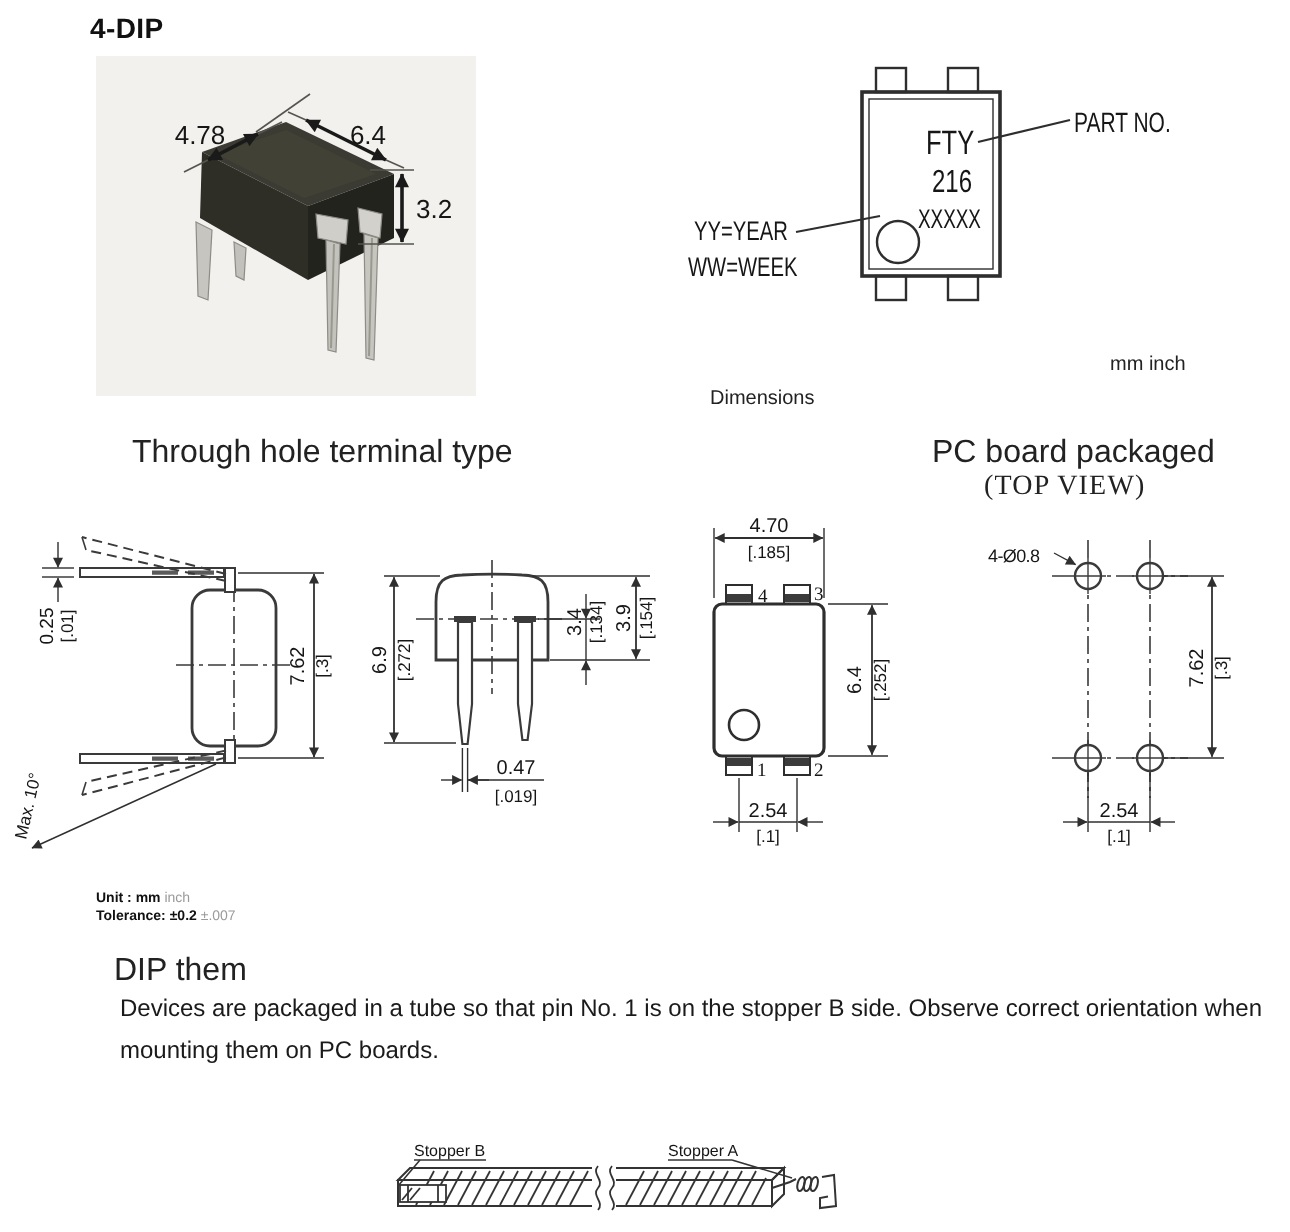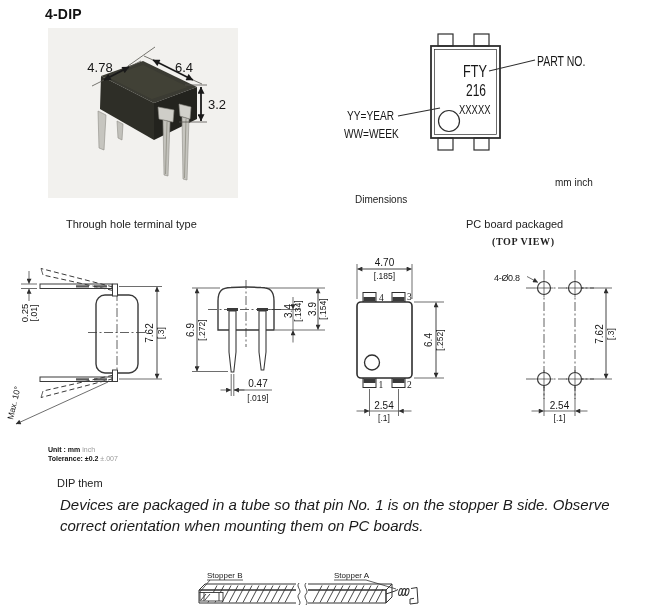--- a/index.html
+++ b/index.html
@@ -1,26 +1,26 @@
 <!DOCTYPE html>
 <html><head>
 <meta charset="utf-8">
 <style>
   html,body{margin:0;padding:0;background:#fff;}
   #page{position:relative;width:645px;height:616px;background:#fff;overflow:hidden;
         font-family:"Liberation Sans",sans-serif;color:#1a1a1a;}
   .abs{position:absolute;}
   .title{font-size:14px;font-weight:bold;letter-spacing:.2px;color:#111;}
-  .cap{font-size:11px;color:#222;}
+  .cap{font-size:16px;color:#222;}
   .small{font-size:10px;color:#222;}
-  .serif{font-family:"Liberation Serif",serif;font-size:10px;letter-spacing:.6px;color:#222;font-weight:bold;}
+  .serif{font-family:"Liberation Serif",serif;font-size:14px;letter-spacing:.6px;color:#222;}
   .note{font-size:7px;line-height:9px;color:#222;}
   .note b{color:#111;}
   .note .gray{color:#9a9a9a;}
-  .para{font-size:15px;line-height:21px;color:#1a1a1a;font-style:italic;}
+  .para{font-size:12px;line-height:21px;color:#1a1a1a;}
   svg text{font-family:"Liberation Sans",sans-serif;fill:#161616;}
   svg .ser{font-family:"Liberation Serif",serif;}
 </style>
 </head>
 <body>
 
 <div id="page">
 
   <div class="abs title" style="left:45px;top:6px;">4-DIP</div>
 

